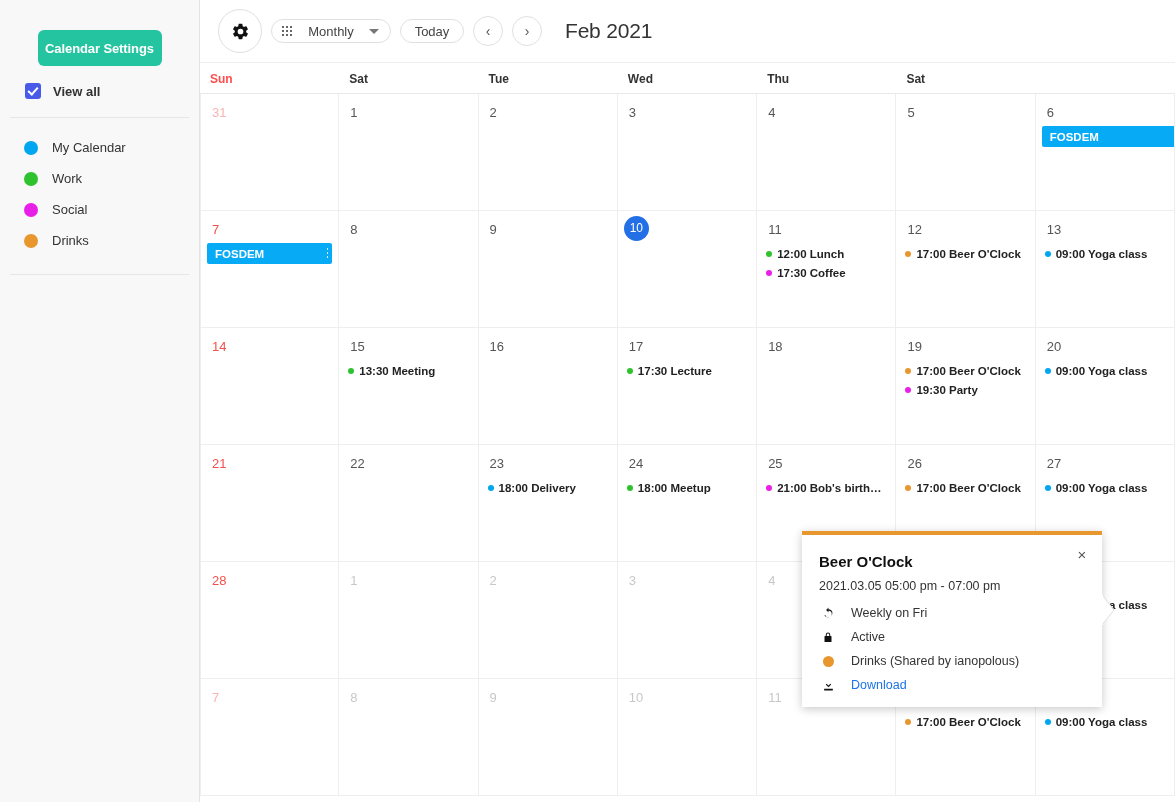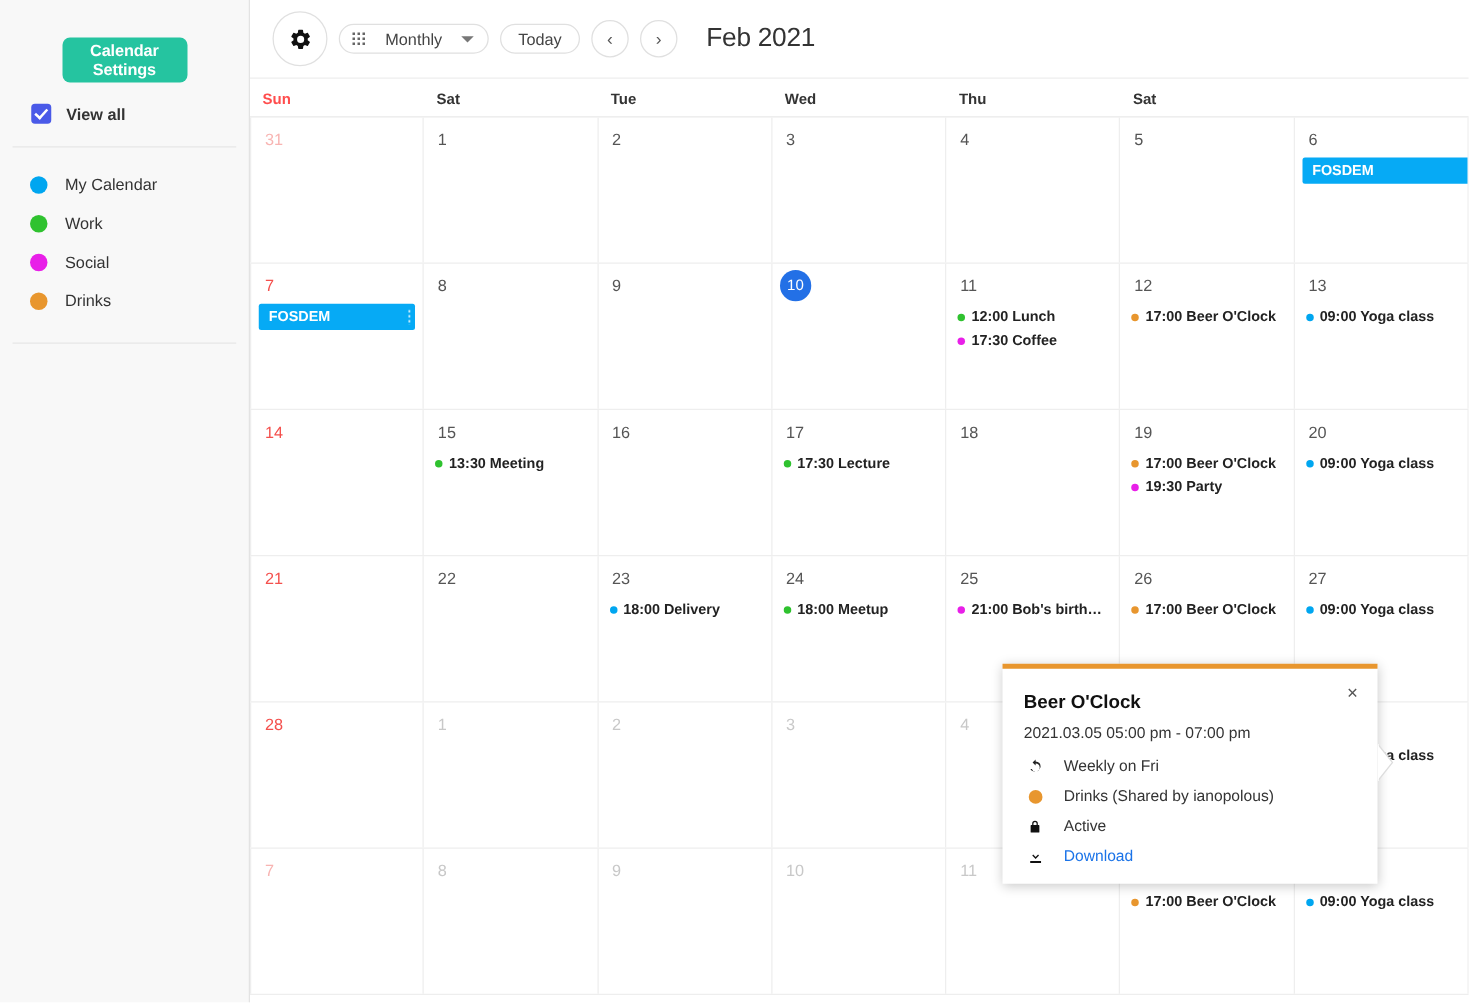--- a/index.html
+++ b/index.html
@@ -15,21 +15,21 @@
   #sidebar {
     width: 200px; height: 802px;
     background: #f8f8f8;
     border-right: 1px solid #e3e3e3;
     flex: 0 0 200px;
     position: relative;
   }
   #settings-btn {
     display: block;
     margin: 30px auto 0 auto;
-    width: 100px; height: 36px;
+    width: 124px; height: 36px;
     background: #25c4a0;
     color: #ffffff;
     border: none; border-radius: 6px;
     font-size: 13px; font-weight: bold;
     font-family: "Liberation Sans", sans-serif;
     cursor: pointer;
     letter-spacing: -0.1px;
   }
   #viewall-row {
     display: flex; align-items: center;
@@ -398,31 +398,31 @@
           <div class="prow first">
             <span class="picon">
               <svg width="13" height="13" viewBox="0 0 24 24">
                 <path fill="#222" d="M17.65 6.35A8 8 0 0012 4V1L7.5 5.5 12 10V7a6 6 0 11-5.66 8h-2.1A8 8 0 1017.65 6.35z"></path>
               </svg>
             </span>
             <span>Weekly on Fri</span>
           </div>
           <div class="prow">
             <span class="picon">
-              <span class="pdot" style="background: rgb(232, 150, 46);"></span>
-            </span>
-            <span>Drinks (Shared by ianopolous)</span>
-          </div>
-          <div class="prow">
-            <span class="picon">
               <svg width="12" height="13" viewBox="0 0 24 24">
                 <path fill="#111" d="M12 2a4.5 4.5 0 00-4.5 4.5V9H6a1 1 0 00-1 1v10a1 1 0 001 1h12a1 1 0 001-1V10a1 1 0 00-1-1h-1.5V6.5A4.5 4.5 0 0012 2zm0 2a2.5 2.5 0 012.5 2.5V9h-5V6.5A2.5 2.5 0 0112 4z"></path>
               </svg>
             </span>
             <span>Active</span>
+          </div>
+          <div class="prow">
+            <span class="picon">
+              <span class="pdot" style="background: rgb(232, 150, 46);"></span>
+            </span>
+            <span>Drinks (Shared by ianopolous)</span>
           </div>
           <div class="prow">
             <span class="picon">
               <svg width="13" height="13" viewBox="0 0 24 24">
                 <path fill="#111" d="M12 3v9.2l3.6-3.6 1.4 1.4L12 15 7 10l1.4-1.4L12 12.2V3h0zM4 18h16v3H4z"></path>
               </svg>
             </span>
             <span id="popup-download">Download</span>
           </div>
         </div>

